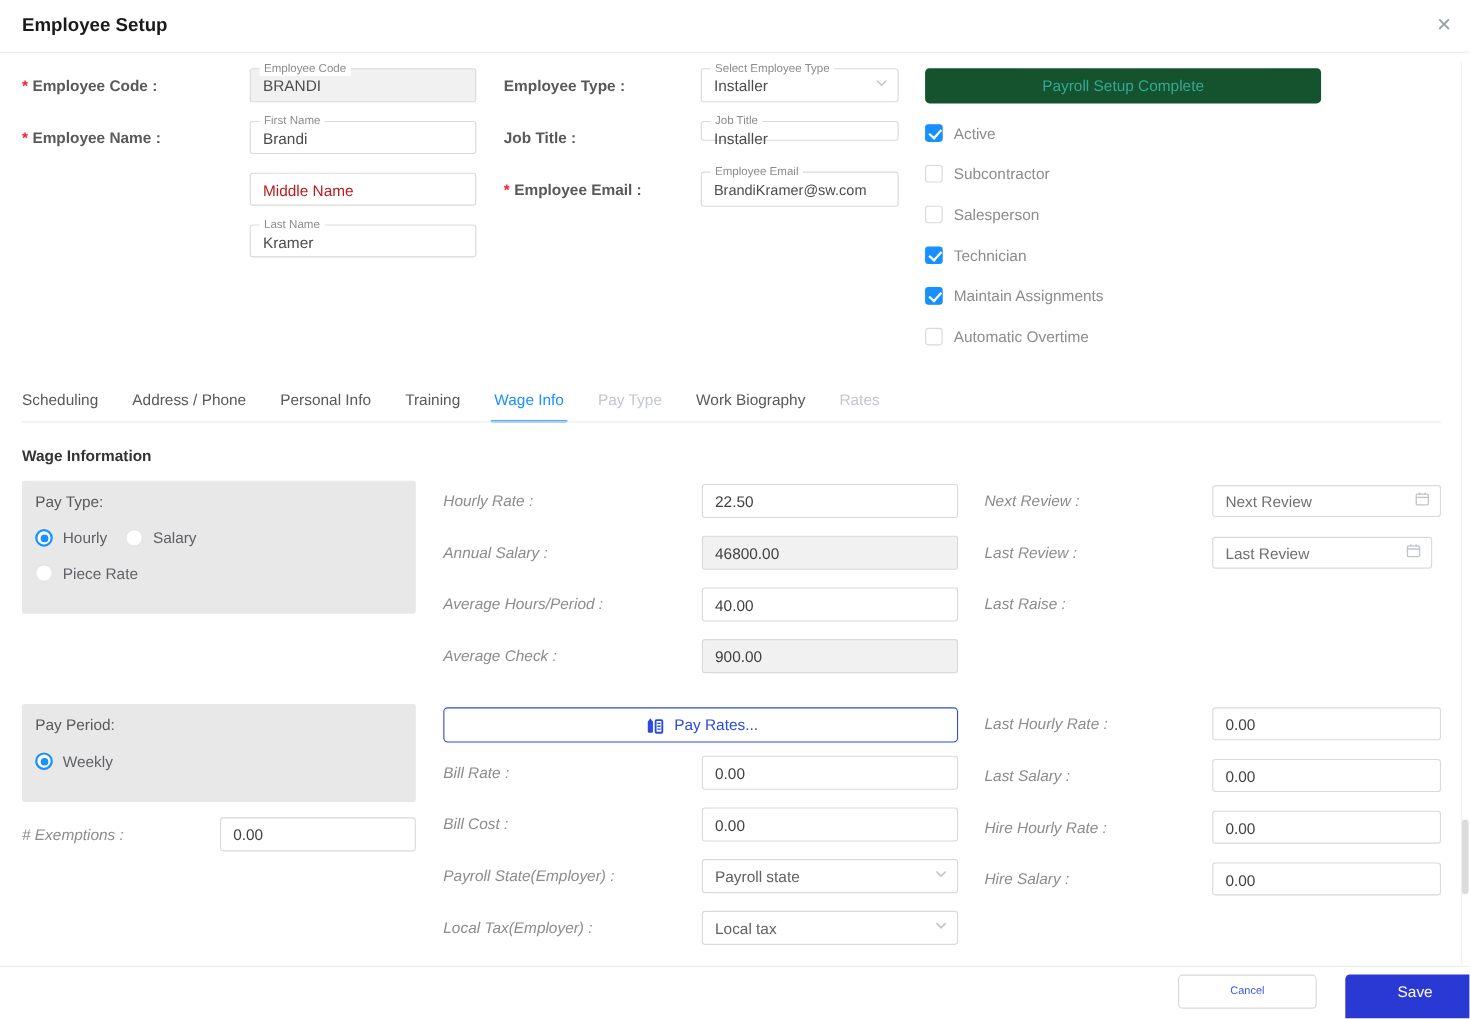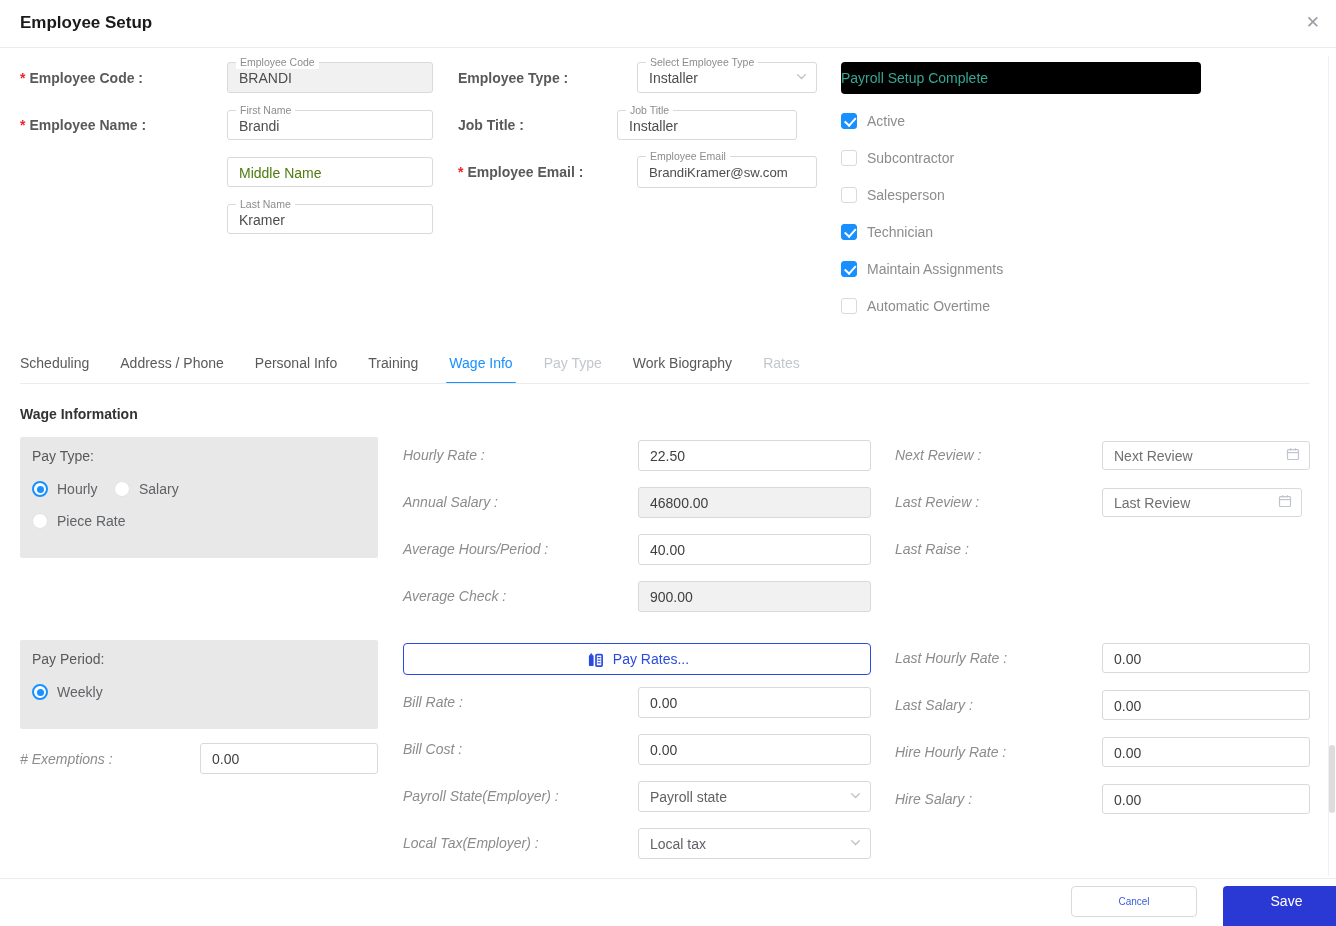--- a/index.html
+++ b/index.html
@@ -17,21 +17,21 @@
   .lbl   { position:absolute; font-size:14px; color:#8c8c8c; white-space:nowrap;font-style:italic; }
   .req { color:#f5222d; margin-right:4px; font-weight:bold; }
 
   
   .fld { position:absolute; border:1px solid #d9d9d9; border-radius:3px; background:#fff; }
   .fld.dis { background:#f1f1f1; }
   .flbl { position:absolute; top:-8px; left:8px; font-size:10.5px; color:#8c8c8c; background:#fff; padding:0 4px; line-height:14px; white-space:nowrap; }
   .fval { display:block; padding:7px 11px 0 11px; font-size:14px; color:#4d4d4d; white-space:nowrap; overflow:hidden; }
   .fval.small { font-size:13.2px; padding-top:8px; }
   .fval.dark { color:#404040; }
-  .fval.ph-mid { color:#4d7c0f; }
+  .fval.ph-mid { color:#b91c1c; }
   .fval.ph-sel { color:#606266; }
   .fval.ph-date { color:#707070; }
   .chev { position:absolute; right:8px; top:50%; transform:translateY(-50%); }
   .cal  { position:absolute; right:9px; top:50%; transform:translateY(-50%); }
 
   
   .cbrow { position:absolute; left:841px; display:flex; align-items:center; gap:10px; cursor:pointer; height:17px; }
   .cb { width:16px; height:16px; border-radius:3px; border:1px solid #d9d9d9; background:#fff; position:relative; flex:0 0 16px; }
   .cb.on { background:#1890ff; border-color:#1890ff; }
   .cb.on::after { content:""; position:absolute; left:4.5px; top:1.5px; width:4.5px; height:8.5px;
@@ -53,21 +53,21 @@
   .tab.active::after { content:""; position:absolute; left:-3px; right:-3px; bottom:0; height:2.5px; background:#1890ff; border-radius:1px; }
   .tab.disabled { color:#c3c7cc; cursor:default; }
 
   .section-title { position:absolute; left:20px; top:406px; font-size:14px; font-weight:bold; color:#333; }
 
   .panel { position:absolute; background:#e8e8e8; border-radius:2px; }
   .panel-lbl { position:absolute; left:12px; top:11px; font-size:14px; color:#595959; }
 
   
   .btn-teal { position:absolute; left:841px; top:62px; width:360px; height:32px; line-height:32px;
-              background:#000000; color:#36a794; font-size:14px; text-align:left; border-radius:4px; cursor:pointer; }
+              background:#14532d; color:#36a794; font-size:14px; text-align:center; border-radius:4px; cursor:pointer; }
   .btn-payrates { position:absolute; left:403px; top:643px; width:468px; height:32px;
               background:#fff; border:1.5px solid #2b4bdf; color:#2b4bdf; border-radius:4px;
               display:flex; align-items:center; justify-content:center; gap:9px; font-size:14px; cursor:pointer; }
   .btn-cancel { position:absolute; left:1071px; top:886px; width:126px; height:31px; line-height:29px;
               background:#fff; border:1px solid #d9d9d9; color:#3d5ae0; border-radius:4px; font-size:10px; text-align:center; cursor:pointer; }
   .btn-save { position:absolute; left:1207px; top:886px; width:127px; height:46px; line-height:31px;
               background:#2a38d4; color:#fff; border-radius:4px; font-size:14px; text-align:center; cursor:pointer;margin-left:16px; }
 
   
   .sb-track { position:absolute; left:1328px; top:56px; width:7px; height:820px; border-left:1px solid #f0f0f0; }
@@ -99,21 +99,21 @@
 
   <div class="btn-teal">Payroll Setup Complete</div>
 
   <div class="lbl-b" style="left:20px;top:117px"><span class="req">*</span><span>Employee Name :</span></div>
   <div class="fld" style="left:227px;top:110px;width:206px;height:30px">
     <span class="flbl">First Name</span>
     <span class="fval">Brandi</span>
   </div>
 
   <div class="lbl-b" style="left:458px;top:117px">Job Title :</div>
-  <div class="fld" style="left:617px;top:110px;width:180px;height:30px">
+  <div class="fld" style="left:637px;top:110px;width:180px;height:18px">
     <span class="flbl">Job Title</span>
     <span class="fval">Installer</span>
   </div>
 
   <div class="fld" style="left:227px;top:157px;width:206px;height:30px">
     <span class="fval ph-mid">Middle Name</span>
   </div>
 
   <div class="lbl-b" style="left:458px;top:164px"><span class="req">*</span><span>Employee Email :</span></div>
   <div class="fld" style="left:637px;top:156px;width:180px;height:32px">

